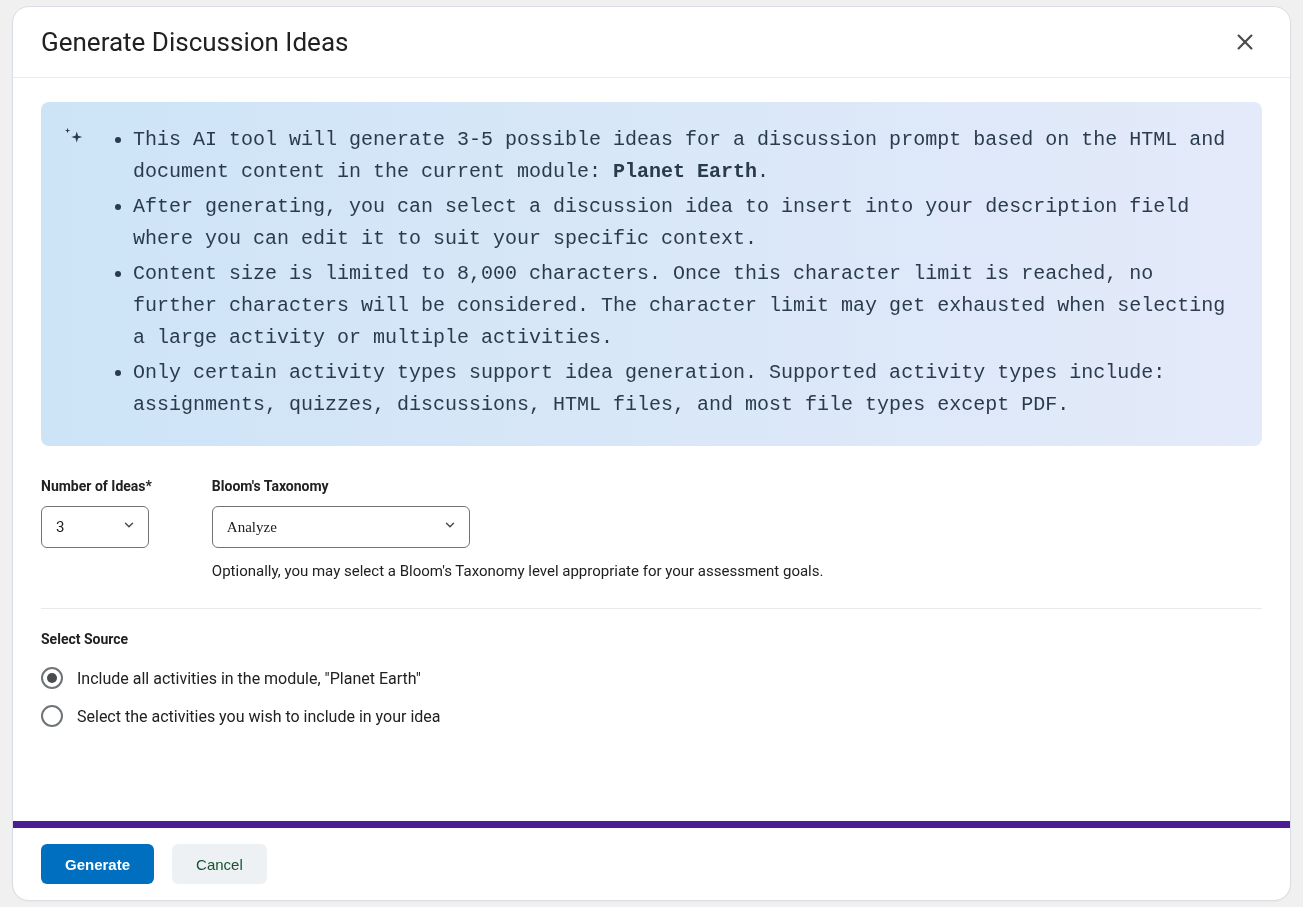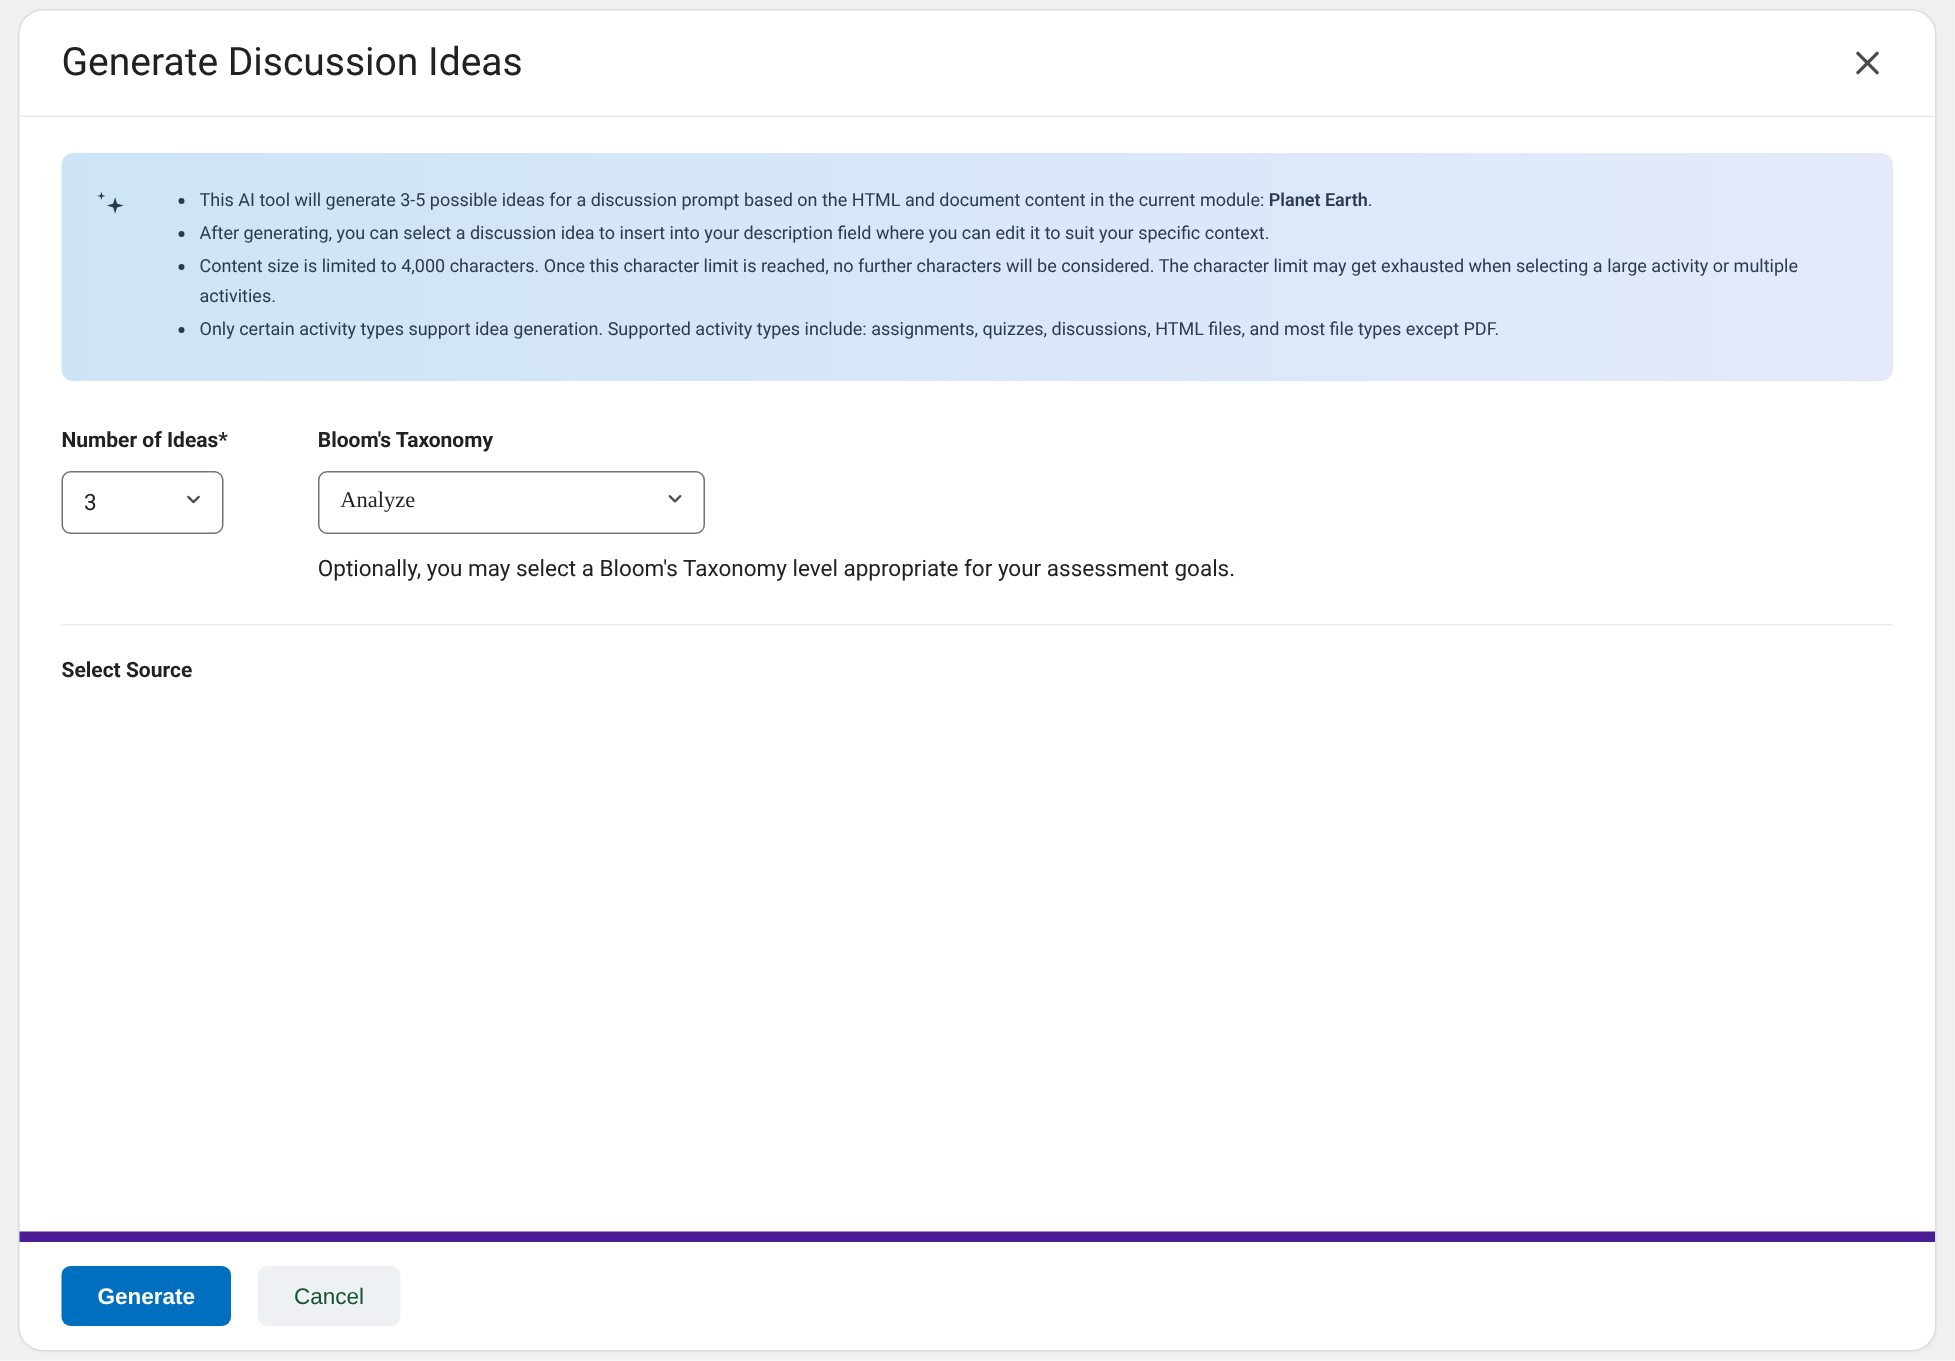--- a/index.html
+++ b/index.html
@@ -66,22 +66,23 @@
   }
   .info-icon {
     flex: 0 0 auto;
     padding-top: 2px;
     color: #2a3b4d;
   }
   .info-icon svg { width: 22px; height: 22px; }
   .info-list {
     margin: 0;
     padding-left: 18px;
-    font-size: 12px;
+    font-size: 20px;
     line-height: 1.6;
+    font-family: Liberation Mono, monospace;
   }
   .info-list li { margin-bottom: 3px; }
   .module-name { font-weight: 600; }
 
   .form-row {
     display: flex;
     gap: 60px;
     margin-top: 32px;
   }
   .field { display: flex; flex-direction: column; }
@@ -205,21 +206,21 @@
           <svg viewBox="0 0 24 24" fill="currentColor">
             <path d="M5 2l0.7 2.3L8 5l-2.3 0.7L5 8l-0.7-2.3L2 5l2.3-0.7z"></path>
             <path d="M15 6l1.4 4.6L21 12l-4.6 1.4L15 18l-1.4-4.6L9 12l4.6-1.4z"></path>
           </svg>
         </div>
         <ul class="info-list">
           <li>
             <span>This AI tool will generate 3-5 possible ideas for a discussion prompt based on the HTML and document content in the current module: </span><span class="module-name">Planet Earth</span><span>.</span>
           </li>
           <li>After generating, you can select a discussion idea to insert into your description field where you can edit it to suit your specific context.</li>
-          <li>Content size is limited to 4,000 characters. Once this character limit is reached, no further characters will be considered. The character limit may get exhausted when selecting a large activity or multiple activities.</li>
+          <li>Content size is limited to 8,000 characters. Once this character limit is reached, no further characters will be considered. The character limit may get exhausted when selecting a large activity or multiple activities.</li>
           <li>Only certain activity types support idea generation. Supported activity types include: assignments, quizzes, discussions, HTML files, and most file types except PDF.</li>
         </ul>
       </div>
 
       <div class="form-row">
         <div class="field">
           <div class="field-label">Number of Ideas*</div>
           <div class="select-wrap narrow">
             <span>3</span>
             <span class="chevron">
@@ -239,20 +240,30 @@
                 </svg>
             </span>
           </div>
           <div class="helper">Optionally, you may select a Bloom's Taxonomy level appropriate for your assessment goals.</div>
         </div>
       </div>
 
       <hr class="divider">
 
       <div class="section-label">Select Source</div>
+      <div class="radio-group">
+        <div class="radio-item">
+          <div class="radio-input selected"></div>
+          <div class="radio-label">Include all activities in the module, "Planet Earth"</div>
+        </div>
+        <div class="radio-item">
+          <div class="radio-input"></div>
+          <div class="radio-label">Select the activities you wish to include in your idea</div>
+        </div>
+      </div>
 
     </div>
 
     <div class="modal-footer">
       <button class="btn btn-primary">Generate</button>
       <button class="btn btn-secondary">Cancel</button>
     </div>
   </div>
 </div>
 

